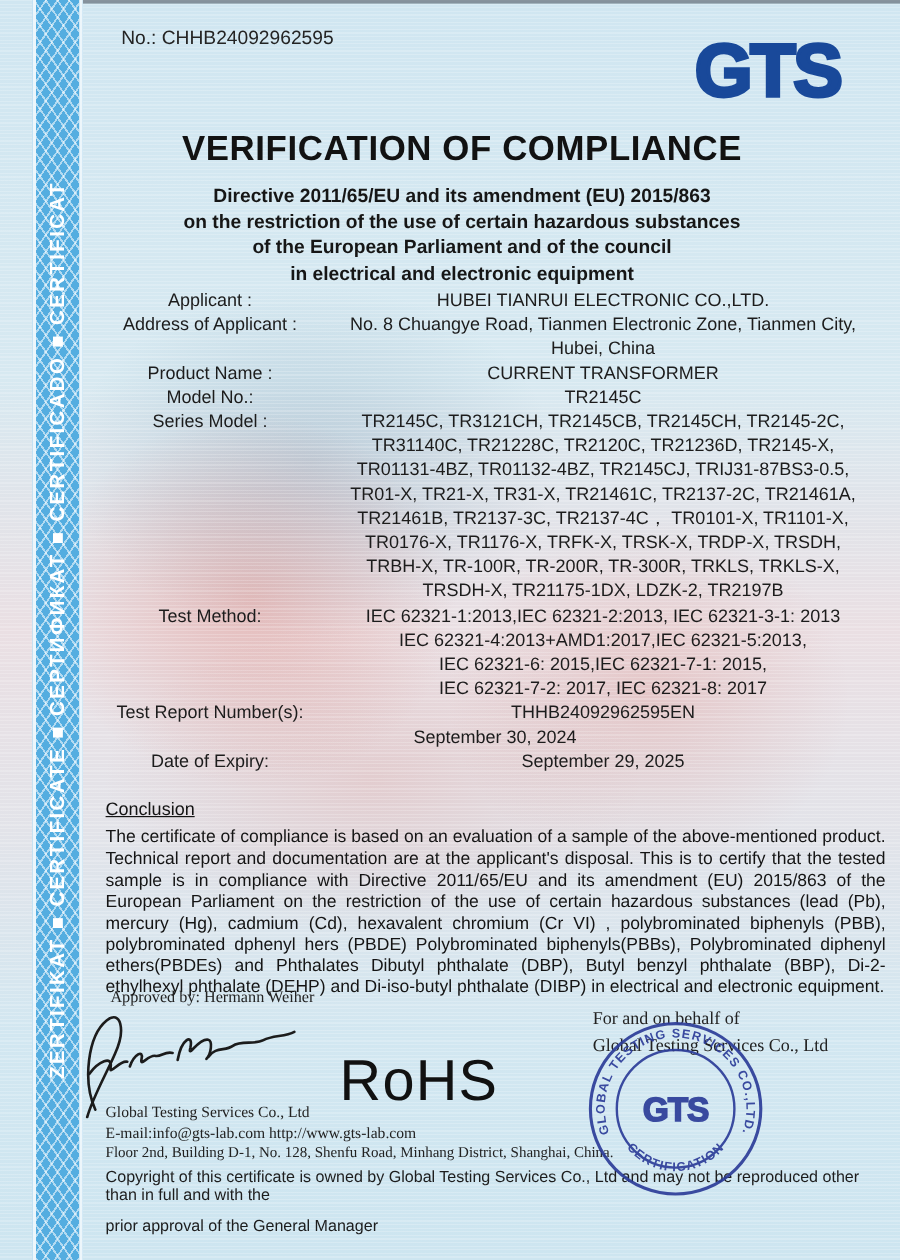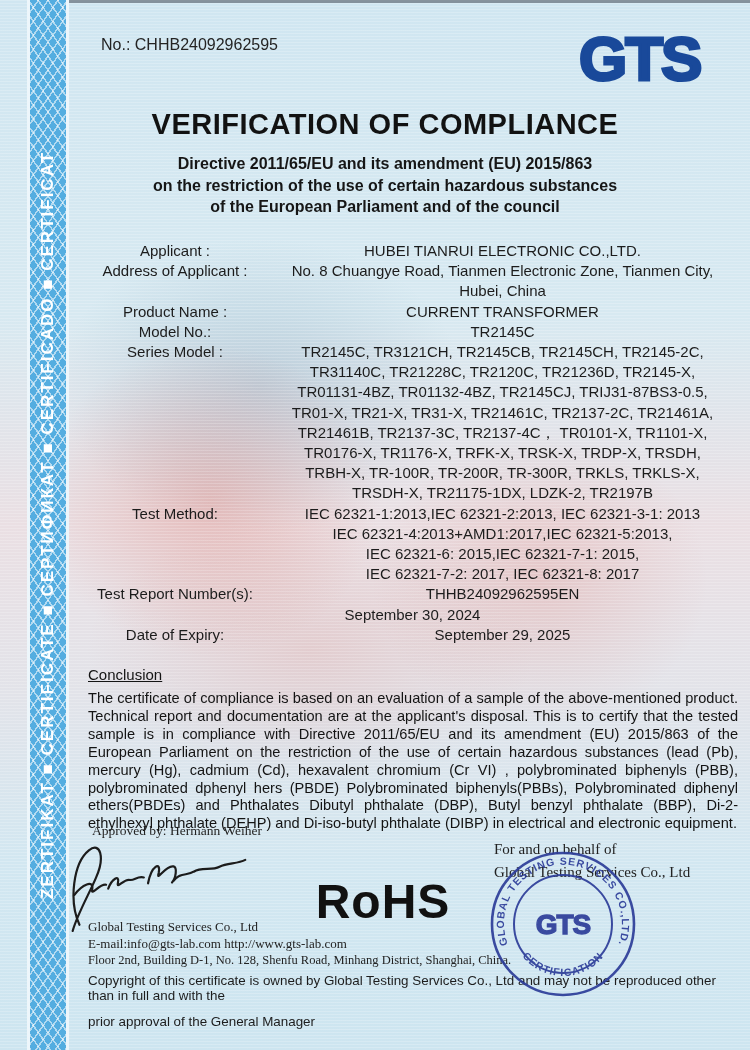--- a/index.html
+++ b/index.html
@@ -23,38 +23,38 @@
       repeating-linear-gradient(55deg, rgba(255,255,255,.55) 0 1.5px, rgba(255,255,255,0) 1.5px 8px),
       repeating-linear-gradient(-55deg, rgba(255,255,255,.55) 0 1.5px, rgba(255,255,255,0) 1.5px 8px);
     border-left:3px solid #edf6fb;border-right:3px solid #edf6fb;
   }
   .side-text{
     position:absolute;left:50%;top:50%;
     transform:translate(-50%,-50%) rotate(-90deg);
     white-space:nowrap;color:#ffffff;font-weight:bold;
     font-size:17px;letter-spacing:2px;
   }
-  .cert-no{position:absolute;left:101px;top:36px;font-size:16px;color:#242424;}
+  .cert-no{position:absolute;left:101px;top:24px;font-size:16px;color:#242424;}
   .gts-logo{position:absolute;left:577px;top:18px;}
   .gts-logo text{font-family:"Liberation Sans",sans-serif;font-weight:bold;}
   .title{position:absolute;left:85px;top:108px;width:600px;margin:0;text-align:center;
          font-size:29px;font-weight:bold;letter-spacing:.5px;color:#121212;}
   .directive{position:absolute;left:60px;top:153px;width:650px;text-align:center;
              font-size:16px;font-weight:bold;line-height:21.5px;color:#161616;}
   .info{position:absolute;left:85px;top:241px;width:655px;font-size:15px;color:#1c1c1c;}
   .info .row{display:flex;text-align:center;}
   .info .label{flex:0 0 180px;line-height:20.2px;}
   .info .value{flex:1;line-height:20.2px;}
   .conclusion{position:absolute;left:88px;top:666px;width:650px;}
   .conclusion-heading{font-size:15px;text-decoration:underline;color:#141414;}
   .conclusion-body{margin:7px 0 0 0;font-size:14.6px;line-height:17.9px;text-align:justify;color:#141414;}
   .approved{position:absolute;left:92px;top:823px;font-family:"Liberation Serif",serif;font-size:13.5px;color:#222;}
   .signature{position:absolute;left:62px;top:832px;}
-  .rohs{position:absolute;left:283px;top:874px;width:200px;text-align:center;
-        font-size:48px;font-weight:bold;letter-spacing:1px;color:#111;}
+  .rohs{position:absolute;left:283px;top:874px;width:200px;text-align:left;
+        font-size:48px;font-weight:normal;letter-spacing:1px;color:#111;}
   .behalf{position:absolute;left:494px;top:838px;font-family:"Liberation Serif",serif;
           font-size:15px;line-height:23px;color:#222;z-index:2;}
   .stamp{position:absolute;left:487px;top:848px;z-index:6;opacity:.92;}
   .footer{position:absolute;left:88px;top:918px;width:655px;z-index:1;}
   .footer .serif-line{font-family:"Liberation Serif",serif;font-size:13px;color:#222;line-height:17px;}
   .footer .address-line{font-family:"Liberation Serif",serif;font-size:12.5px;color:#222;line-height:17px;}
   .footer .copyright{font-family:"Liberation Sans",sans-serif;font-size:13.4px;color:#1d1d1d;}
   .footer .copyright.first{margin-top:4px;}
   .footer .copyright.second{margin-top:11px;}
 </style>
@@ -72,20 +72,21 @@
 <svg class="gts-logo" width="175" height="78" viewBox="0 0 175 78">
   <text x="2" y="62" font-size="62" letter-spacing="-2" fill="#19499a" stroke="#19499a" stroke-width="3">GTS</text>
 </svg>
 
 <h1 class="title">VERIFICATION OF COMPLIANCE</h1>
 
 <div class="directive">
   <div>Directive 2011/65/EU and its amendment (EU) 2015/863</div>
   <div>on the restriction of the use of certain hazardous substances</div>
   <div>of the European Parliament and of the council</div>
+  <div>in electrical and electronic equipment</div>
 </div>
 
 <div class="info">
   <div class="row">
     <div class="label">Applicant :</div>
     <div class="value">
         <div>HUBEI TIANRUI ELECTRONIC CO.,LTD.</div>
       </div>
   </div>
   <div class="row">

